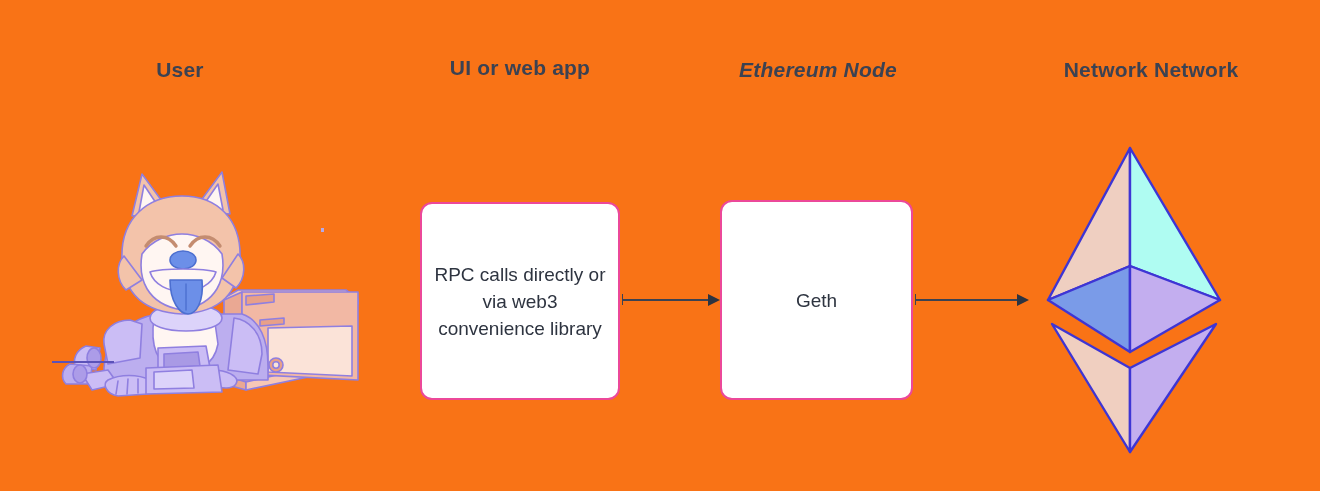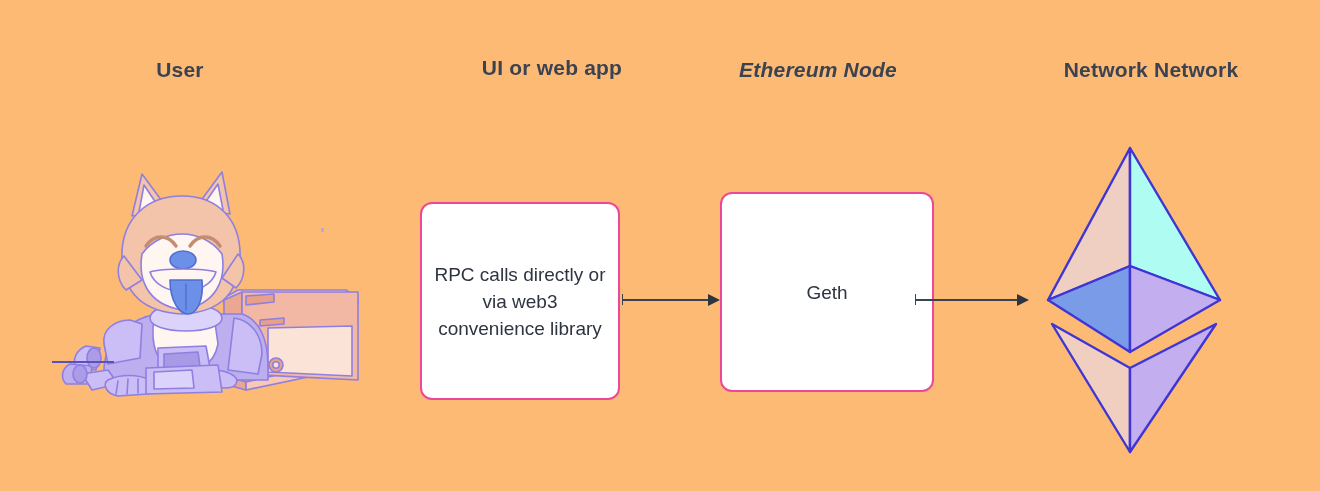--- a/index.html
+++ b/index.html
@@ -1,36 +1,36 @@
 <!DOCTYPE html>
 <html><head>
 <meta charset="utf-8">
 <style>
   html,body{margin:0;padding:0;background:#000;}
   #stage{
     position:relative;
     width:1320px;height:491px;
-    background:#fdba74;
+    background:#f97316;
     overflow:hidden;
     font-family:"Liberation Sans", sans-serif;
   }
 
   
   .col-title{
     position:absolute;
     font-weight:bold;
     font-size:21px;
     color:#3b4252;
     letter-spacing:.2px;
     white-space:nowrap;
     text-align:center;
     transform:translateX(-50%);
   }
   #title-user        {left:180px; top:58px;}
-  #title-ui          {left:552px; top:56px;}
+  #title-ui          {left:520px; top:56px;}
   #title-node        {left:818px; top:58px;font-style:italic;}
   #title-network     {left:1151px;top:58px;}
 
   
   .node-box{
     position:absolute;
     background:#ffffff;
     border:2px solid #ec4899;
     border-radius:12px;
     box-sizing:border-box;
@@ -40,21 +40,21 @@
     text-align:center;
   }
   .node-box .node-label{
     color:#2e3440;
     font-size:19px;
     line-height:27px;
     padding:0 12px;
     white-space:pre-line;
   }
   #box-ui  {left:420px; top:202px; width:200px; height:198px;}
-  #box-geth{left:720px; top:192px; width:214px; height:200px;}
+  #box-geth{left:720px; top:200px; width:193px; height:200px;}
 
   
   .arrow{position:absolute;height:12px;}
   .arrow .shaft{
     position:absolute;left:0;top:5px;height:1.6px;background:#3b4252;
   }
   .arrow .head{
     position:absolute;top:0;width:0;height:0;
     border-top:6px solid transparent;
     border-bottom:6px solid transparent;

